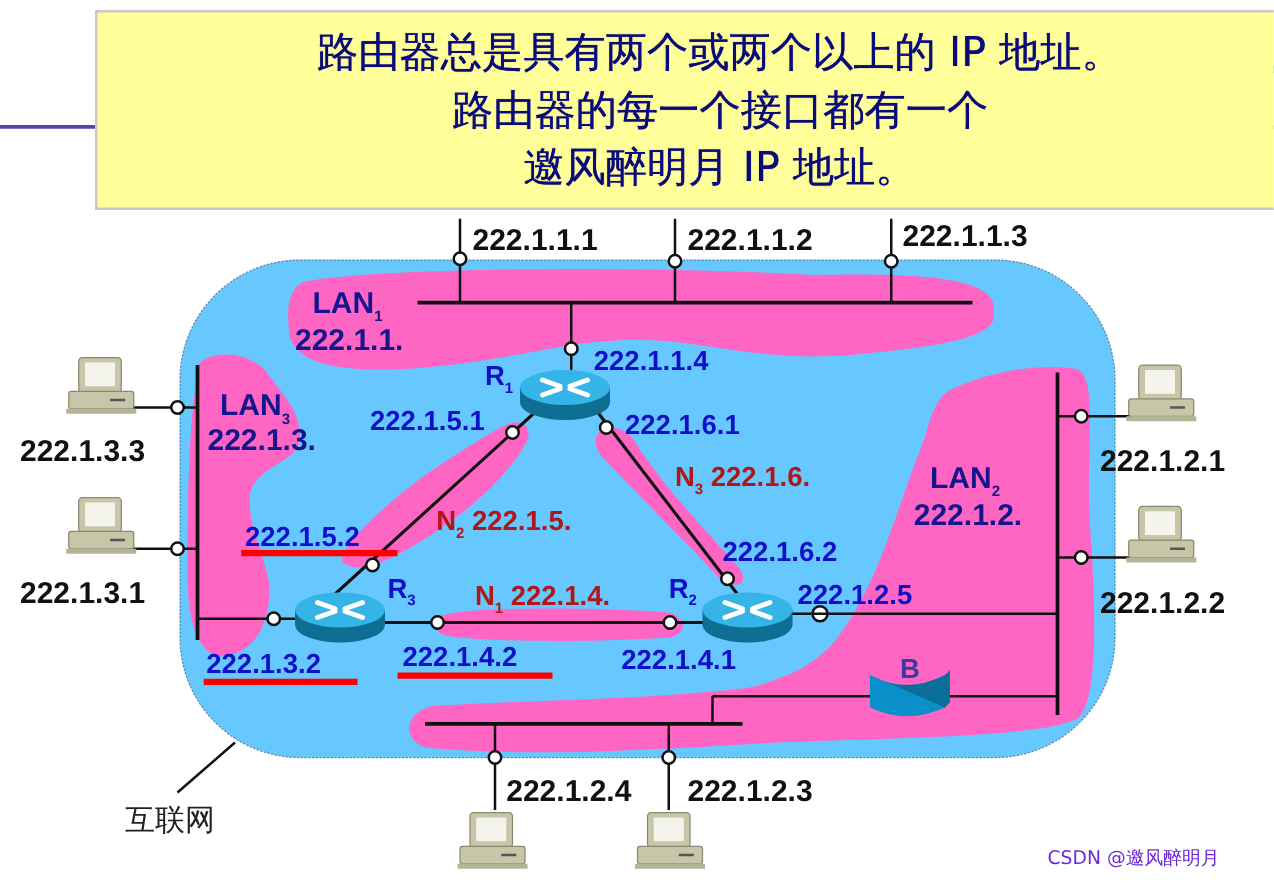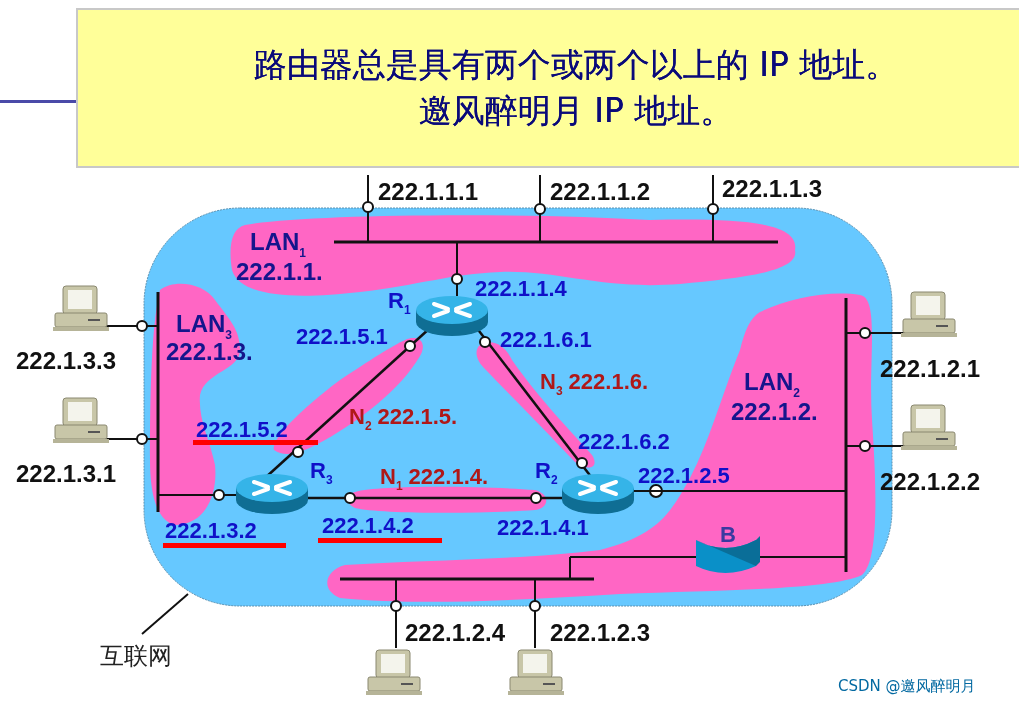--- a/index.html
+++ b/index.html
@@ -6,21 +6,21 @@
   body{width:1019px;height:706px;position:relative;overflow:hidden;font-family:"Liberation Sans","DejaVu Sans",sans-serif;}
   .rule{position:absolute;left:0;top:100px;width:1019px;height:3px;background:#4a4aa8;}
   .banner{position:absolute;left:76px;top:8px;width:1000px;height:160px;background:#ffff99;border:2px solid #c8c8c8;box-sizing:border-box;display:flex;flex-direction:column;align-items:center;justify-content:center;}
   .banner div{color:#0a0a7a;font-family:"DejaVu Sans",sans-serif;font-size:33px;line-height:46px;letter-spacing:0px;text-shadow:0 0 0.6px #0a0a7a;}
   svg{position:absolute;left:0;top:0;}
   .t-black{font-family:"Liberation Sans",sans-serif;font-weight:bold;fill:#111;font-size:24px;}
   .t-blue{font-family:"Liberation Sans",sans-serif;font-weight:bold;fill:#1010c8;font-size:22px;}
   .t-navy{font-family:"Liberation Sans",sans-serif;font-weight:bold;fill:#15158c;font-size:24px;}
   .t-red{font-family:"Liberation Sans",sans-serif;font-weight:bold;fill:#b01818;font-size:22px;}
   .t-cn{font-family:"DejaVu Sans",sans-serif;fill:#222;font-size:24px;}
-  .wm{position:absolute;left:838px;top:677px;font-family:"DejaVu Sans",sans-serif;font-size:15px;color:#0369a1;}
+  .wm{position:absolute;left:838px;top:677px;font-family:"DejaVu Sans",sans-serif;font-size:15px;color:#6d28d9;}
 </style>
 </head>
 <body>
 
 <div class="rule"></div>
 
 <svg width="1019" height="706" viewBox="0 0 1019 706">
   <defs>
     <g id="pc">
       <rect x="8" y="0" width="34" height="28" rx="3" fill="#c8c6a8" stroke="#8a8870" stroke-width="1"></rect>
@@ -171,16 +171,17 @@
 
   <g>
     <path d="M1000,45 L1019,30 L1019,80 L1005,72 Z" fill="#eef2f6"></path>
     <ellipse cx="1010" cy="55" rx="10" ry="7" fill="#1a7ad8"></ellipse>
     <ellipse cx="1009" cy="54" rx="4" ry="2.5" fill="#222"></ellipse>
   </g>
 </svg>
 
 <div class="banner">
   <div>路由器总是具有两个或两个以上的  IP  地址。</div>
+  <div>路由器的每一个接口都有一个</div>
   <div>邀风醉明月  IP  地址。</div>
 </div>
 
 <div class="wm">CSDN @邀风醉明月</div>
 
 </body></html>

